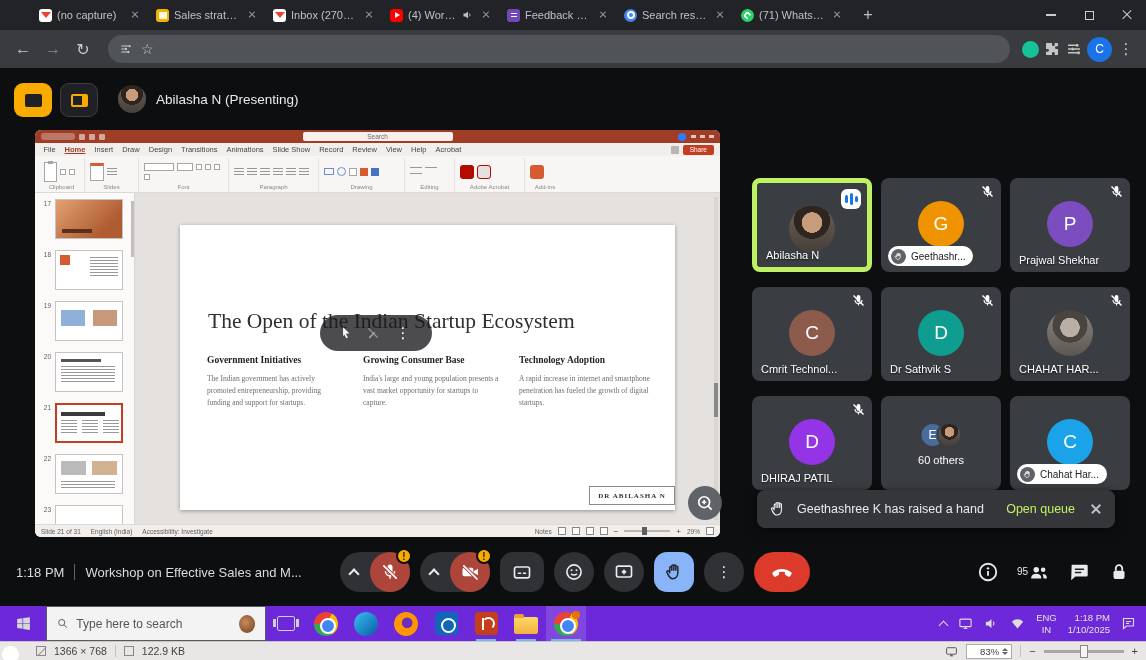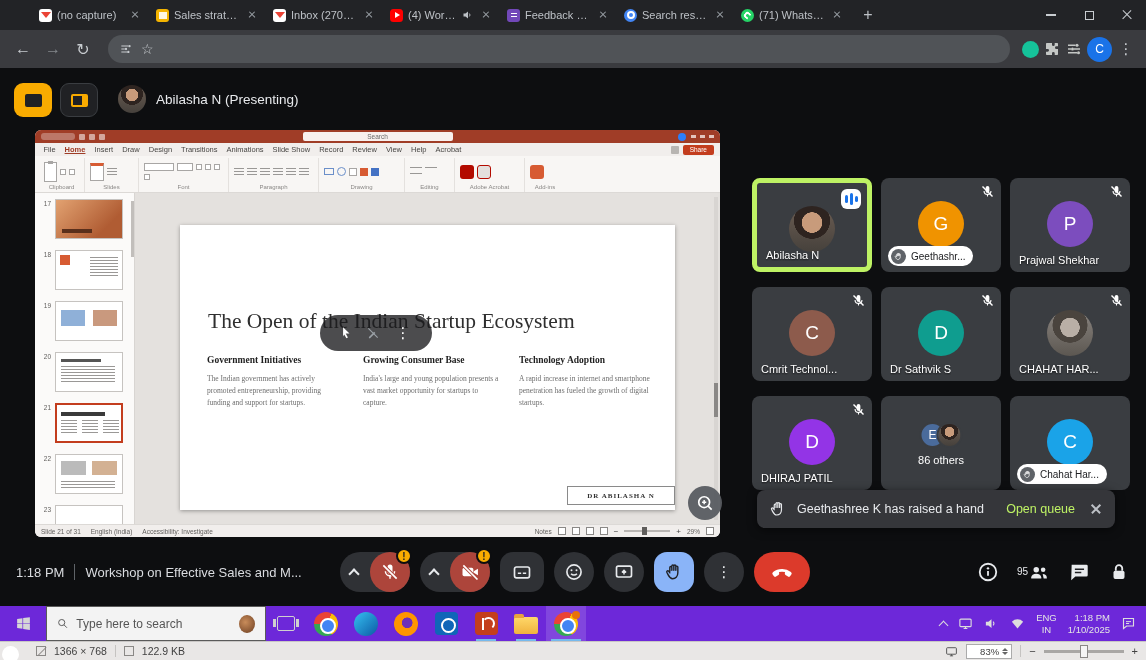--- a/index.html
+++ b/index.html
@@ -115,21 +115,21 @@
 .t21 .d{left:46px;top:15px;width:16px;height:14px}
 .t22 .a{left:5px;top:6px;width:25px;height:14px;background:#BBB}
 .t22 .b{right:5px;top:6px;width:25px;height:14px;background:#D3B193}
 .t22 .c{left:5px;bottom:4px;width:54px;height:8px}
 #slide{position:absolute;left:145px;top:32px;width:495px;height:285px;background:#fff;box-shadow:0 1px 4px rgba(0,0,0,.35)}
 #s-title{position:absolute;left:28px;top:84px;width:430px;font-family:"Liberation Serif","DejaVu Serif",serif;font-size:21.5px;color:#2F2F2F}
 #s-cols{position:absolute;left:27px;top:130px;width:450px;display:flex;gap:18px}
 .s-col{width:138px}
 .s-col h4{font-family:"Liberation Serif","DejaVu Serif",serif;font-size:9.5px;color:#1F1F1F;margin-bottom:8px}
 .s-col p{font-family:"Liberation Serif","DejaVu Serif",serif;font-size:7.5px;color:#6E6E6E;line-height:1.6}
-#s-credit{position:absolute;right:0;bottom:5px;width:108px;height:19px;border:1px solid #8A8A8A;display:flex;align-items:center;justify-content:center;font-size:7px;font-weight:bold;letter-spacing:1px;color:#333;font-family:"Liberation Serif","DejaVu Serif",serif}
+#s-credit{position:absolute;right:0;bottom:5px;width:86px;height:19px;border:1px solid #8A8A8A;display:flex;align-items:center;justify-content:center;font-size:7px;font-weight:bold;letter-spacing:1px;color:#333;font-family:"Liberation Serif","DejaVu Serif",serif}
 #ctrl-pill{position:absolute;left:140px;top:90px;width:112px;height:36px;border-radius:19px;background:rgba(25,26,28,.78);display:flex;align-items:center;justify-content:center;gap:13px}
 #vscroll{position:absolute;right:2px;top:4px;bottom:4px;width:4px;background:#D8D5D2}
 #vthumb{position:absolute;right:2px;top:190px;width:4px;height:34px;background:#8A8886}
 #pp-status{position:absolute;bottom:0;left:0;right:0;height:13px;background:#F1EEEC;border-top:1px solid #DCD9D6;display:flex;align-items:center;font-size:6.5px;color:#605E5C;padding:0 6px;gap:10px}
 #pp-status .right{margin-left:auto;display:flex;align-items:center;gap:6px}
 .vic{width:8px;height:8px;border:1px solid #8A8886;background:#fff}
 .zsl{width:46px;height:2px;background:#B9B6B3;position:relative}
 .zsl i{position:absolute;left:18px;top:-3px;width:5px;height:8px;background:#605E5C}
 
 
@@ -639,21 +639,21 @@
           <path d="M12 16.5V20" stroke="#fff" stroke-width="1.8"></path>
           <path d="M4 4l16 16" stroke="#fff" stroke-width="2.2"></path>
         </svg>
       <div class="tname">DHIRAJ PATIL</div>
     </div>
     <div class="tile" style="left:881px;top:328px">
       <div class="duo">
         <span class="mini" style="background-color: rgb(74, 107, 155);">E</span>
         <span class="mini pav"></span>
       </div>
-      <div class="cname">86 others</div>
+      <div class="cname">60 others</div>
     </div>
     <div class="tile" style="left:1010px;top:328px">
       <div class="lav" style="background-color: rgb(26, 163, 232);">C</div>
       <div class="hpill">
         <span class="hchip">
             <svg width="9" height="9" viewBox="0 0 24 24">
               <path d="M7 11V6.5a1.2 1.2 0 0 1 2.4 0V10m0-4.5V4.8a1.2 1.2 0 0 1 2.4 0V10m0-5.2a1.2 1.2 0 0 1 2.4 0V10m0-3.9a1.2 1.2 0 0 1 2.4 0V13c0 4-2.5 7-6.3 7C8 20 6.5 18.5 5 15.5c-.8-1.6-1.6-3.2-1.6-3.2a1.3 1.3 0 0 1 2.2-1.3L7 13" fill="none" stroke="#fff" stroke-width="2" stroke-linecap="round" stroke-linejoin="round"></path>
             </svg>
           </span>
         <span>Chahat Har...</span>

